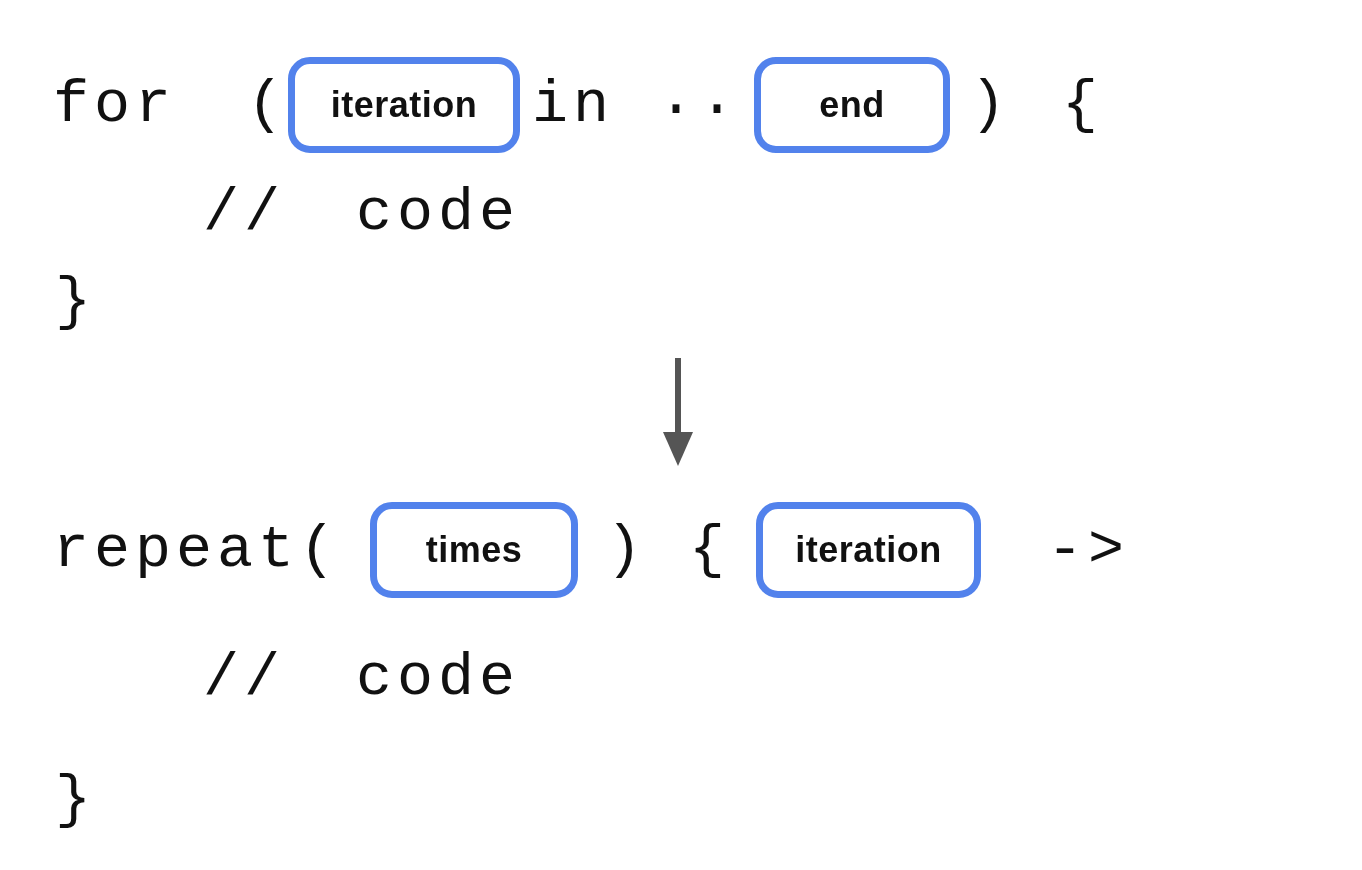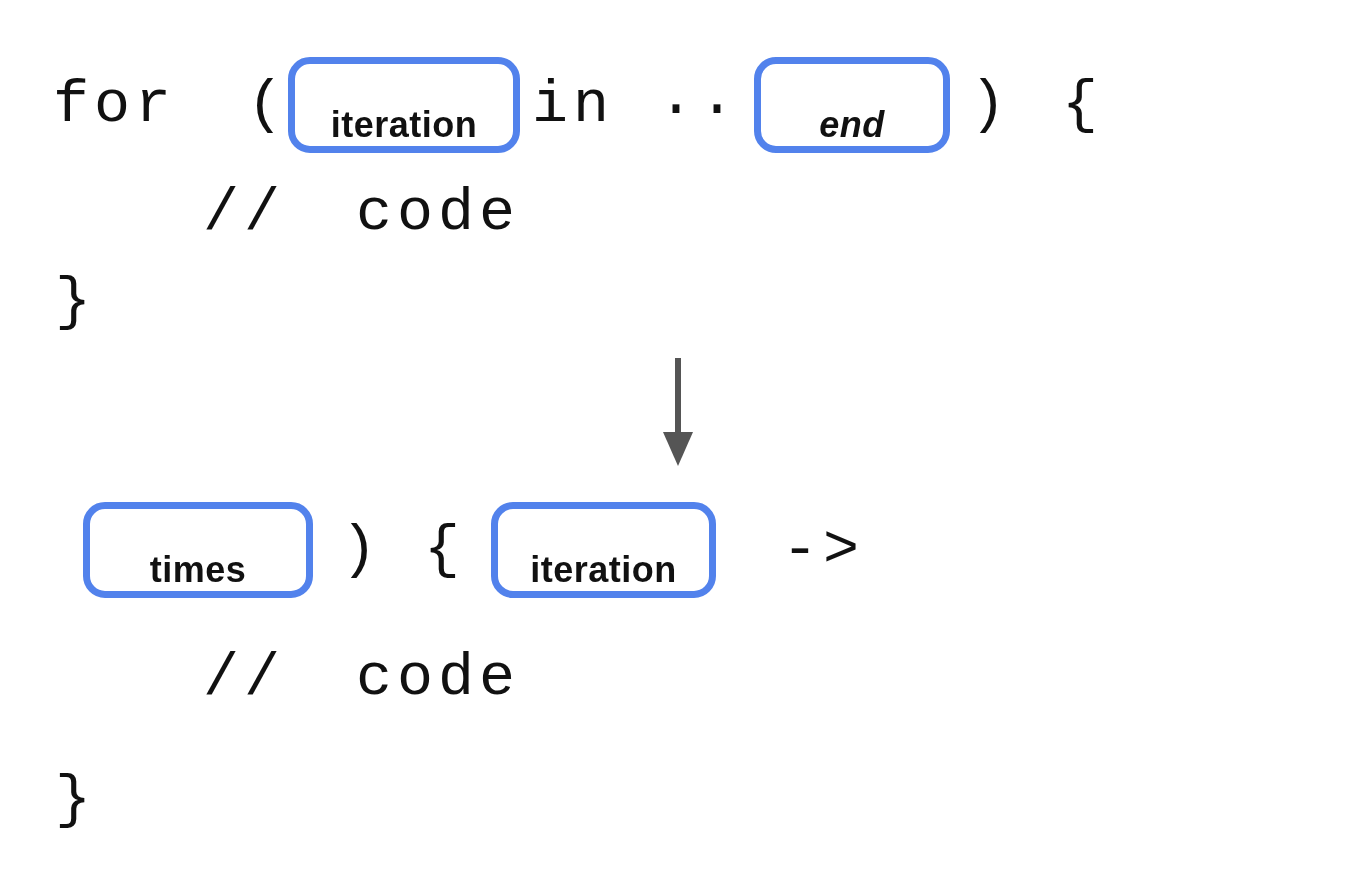--- a/index.html
+++ b/index.html
@@ -32,53 +32,53 @@
     align-items: center;
     height: 100px;
   }
   .slot {
     box-sizing: border-box;
     height: 96px;
     border: 7px solid #5282EC;
     border-radius: 22px;
     background: #ffffff;
     display: flex;
-    align-items: flex-end;
+    align-items: center;
     justify-content: center;
     flex: 0 0 auto;
   }
   .slot-label {
     font-family: "Liberation Sans", sans-serif;
     font-weight: bold;
     font-size: 36px;
     color: #111111;
     letter-spacing: 0.5px;
   }
   .textline { position: absolute; }
   
   .before-header { left: 53px; top: 55px; }
   .slot-iteration-1 { width: 232px; }
   .tok-in { margin-left: 12px; }
   .slot-start { margin-left: 54px; width: 212px; }
   .tok-range { margin-left: 44px; }
-  .slot-end { margin-left: 14px; width: 196px; font-style: italic; }
+  .slot-end { margin-left: 14px; width: 196px; }
   .tok-close-1 { margin-left: 20px; }
   .before-body { left: 203px; top: 183px; }
   .before-brace { left: 55px; top: 272px; }
   
   .arrow-wrap {
     position: absolute;
     left: 650px;
     top: 358px;
     width: 56px;
     height: 112px;
   }
   
   .after-header { left: 53px; top: 500px; }
-  .slot-times { margin-left: 30px; width: 230px; }
+  .slot-times { margin-left: 30px; width: 208px; }
   .tok-cparen { margin-left: 28px; }
   .tok-obrace { margin-left: 42px; }
   .slot-iteration-2 { margin-left: 26px; width: 225px; }
   .tok-lambda { margin-left: 66px; }
   .after-body { left: 203px; top: 648px; }
   .after-brace { left: 55px; top: 770px; }
 </style>
 </head>
 <body>
 
@@ -107,20 +107,21 @@
 
   <div class="arrow-wrap">
     <svg width="56" height="112" viewBox="0 0 56 112" xmlns="http://www.w3.org/2000/svg">
       <rect x="25" y="0" width="6" height="78" fill="#555555"></rect>
       <polygon points="13,74 43,74 28,108" fill="#555555"></polygon>
     </svg>
   </div>
 
   <div>
     <div class="hline after-header">
+      <span class="code">repeat(</span>
       <span class="slot slot-times">
         <span class="slot-label">times</span>
       </span>
       <span class="code tok-cparen">)</span>
       <span class="code tok-obrace">{</span>
       <span class="slot slot-iteration-2">
         <span class="slot-label">iteration</span>
       </span>
       <span class="code tok-lambda">-&gt;</span>
     </div>

